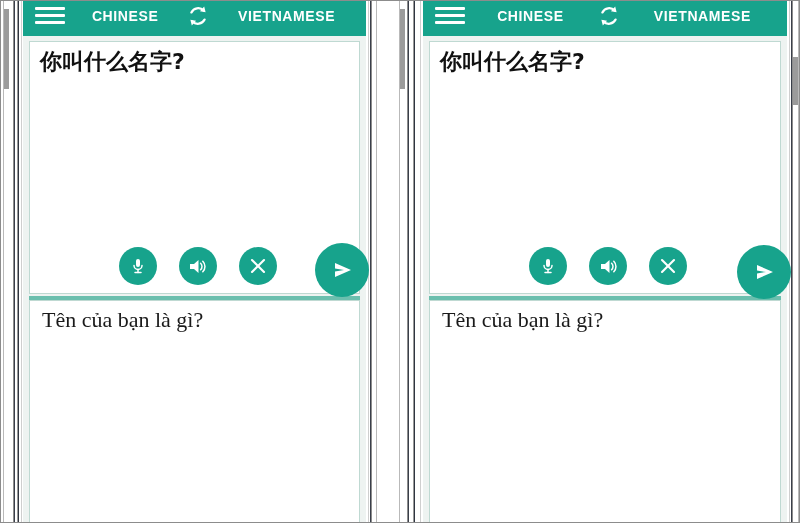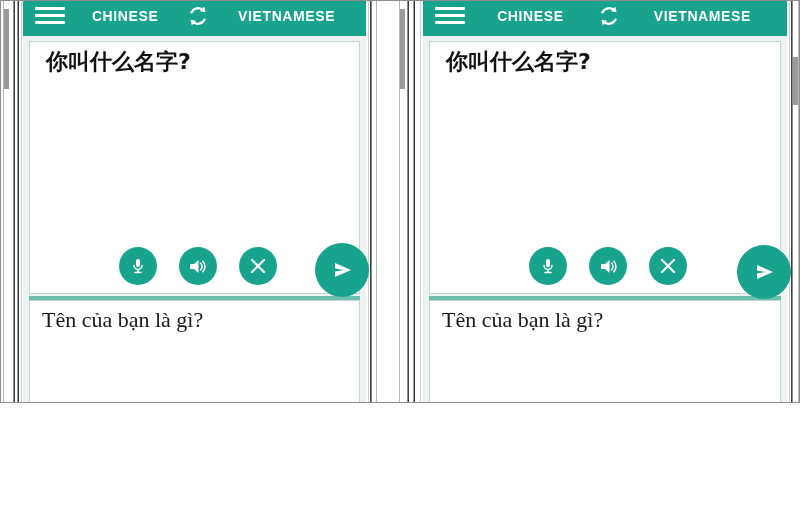--- a/index.html
+++ b/index.html
@@ -10,21 +10,21 @@
   body {
     width: 800px;
     height: 523px;
     overflow: hidden;
     font-family: "Liberation Sans", sans-serif;
   }
 
   #stage {
     position: relative;
     width: 800px;
-    height: 403px;
+    height: 523px;
     background: #ffffff;
     box-sizing: border-box;
     border: 1px solid #8c8c8c;
     overflow: hidden;
   }
 
   
   .phone {
     position: absolute;
     top: -6px;
@@ -130,21 +130,21 @@
   .panel.target {
     position: absolute;
     left: 6px;
     right: 6px;
     top: 264px;
     bottom: 0;
     border-bottom: none;
   }
 
   .src-text {
-    margin: 7px 0 0 16px;
+    margin: 7px 0 0 10px;
     font-family: "DejaVu Sans", sans-serif;
     font-weight: bold;
     font-size: 22px;
     color: #111111;
     line-height: 1.15;
   }
   .tgt-text {
     margin: 6px 0 0 12px;
     font-family: "Liberation Serif", "DejaVu Serif", serif;
     font-size: 22px;

